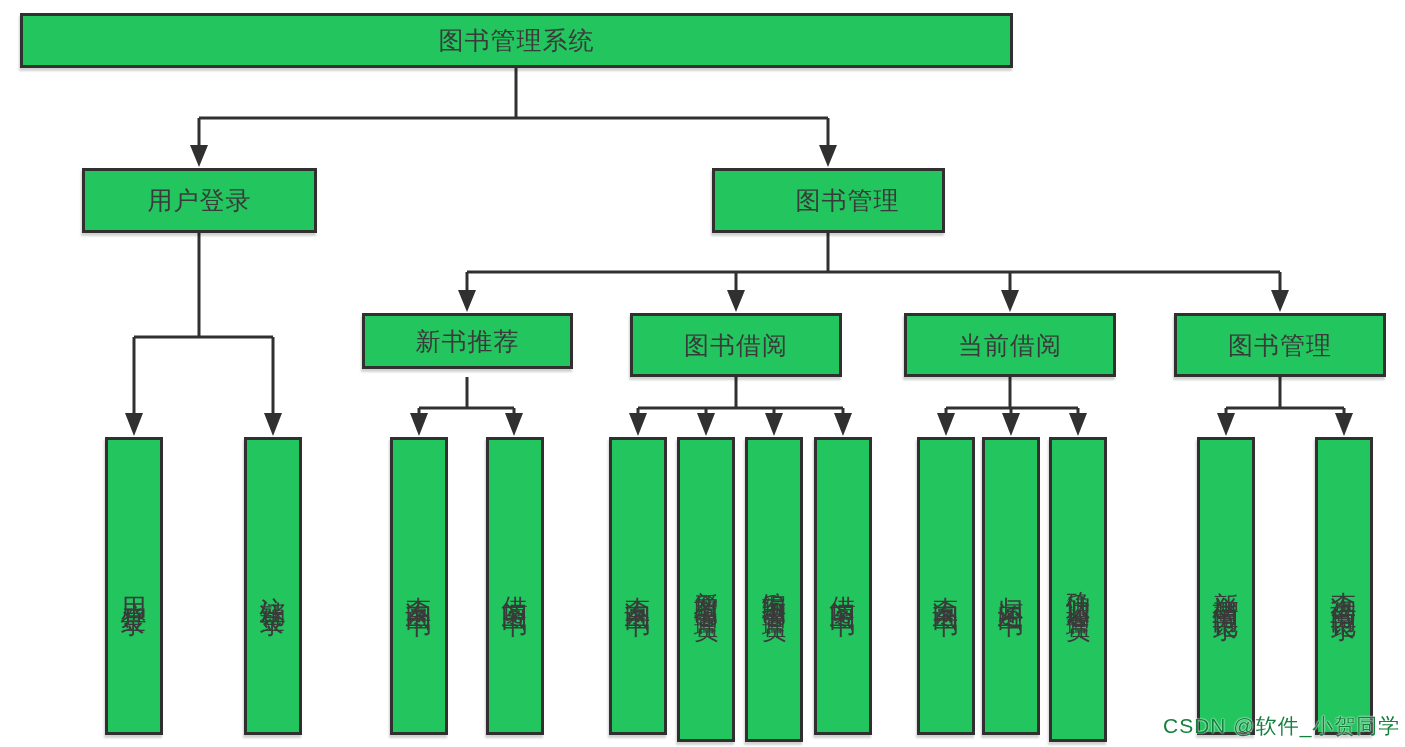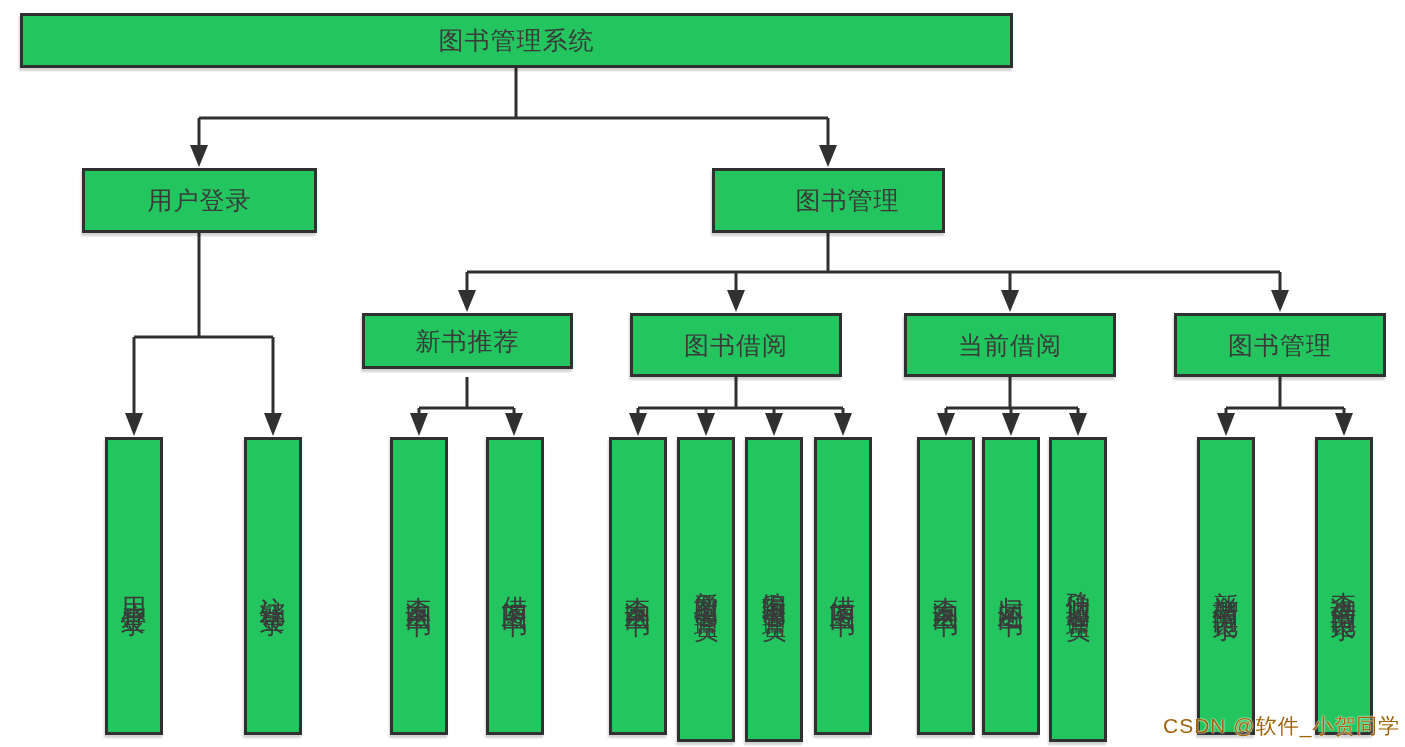--- a/index.html
+++ b/index.html
@@ -44,21 +44,21 @@
     line-height: 1;
     white-space: nowrap;
   }
   .leaf .v-label { font-size: 26px; }
   .leaf.tall .v-label { font-size: 24px; letter-spacing: 4px; }
   #watermark {
     position: absolute;
     left: 1163px;
     top: 712px;
     font-size: 21px;
-    color: #a16207;
+    color: #15803d;
     text-shadow: 0 0 2px #ffffff, 0 0 1px #ffffff;
     z-index: 5;
     white-space: nowrap;
     letter-spacing: 1px;
   }
 </style>
 </head>
 <body>
 
 <div id="canvas">

